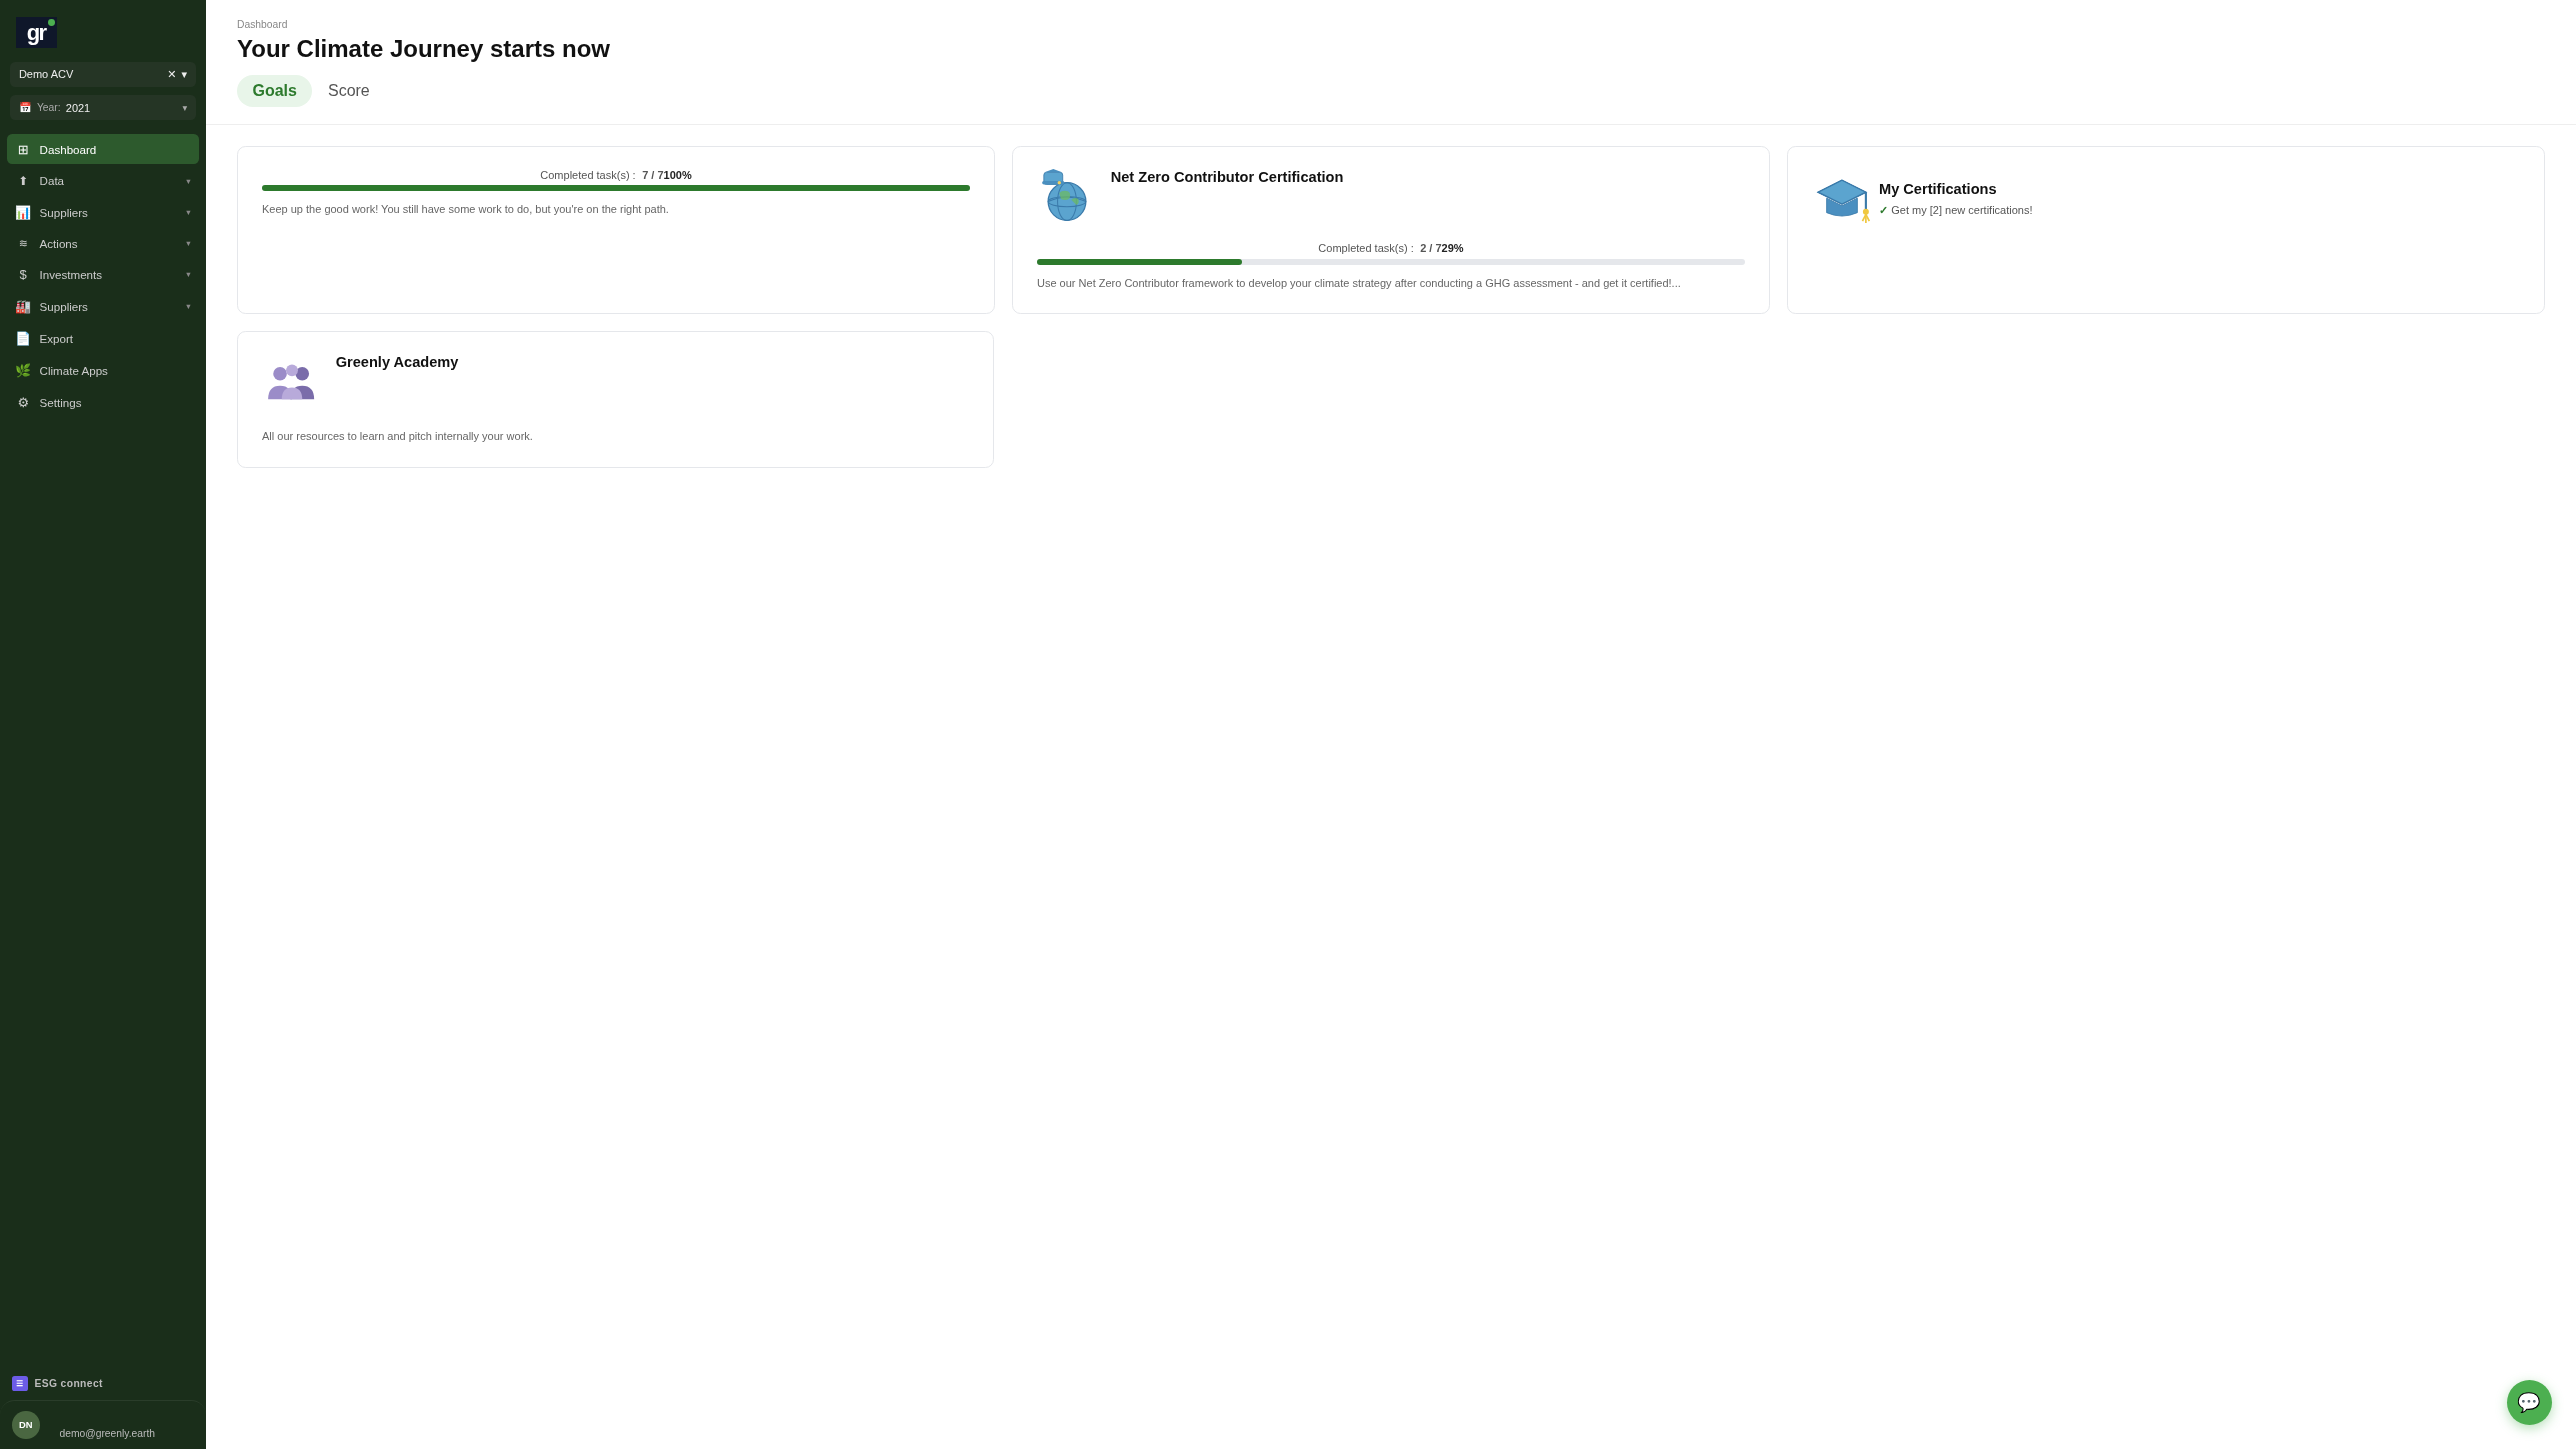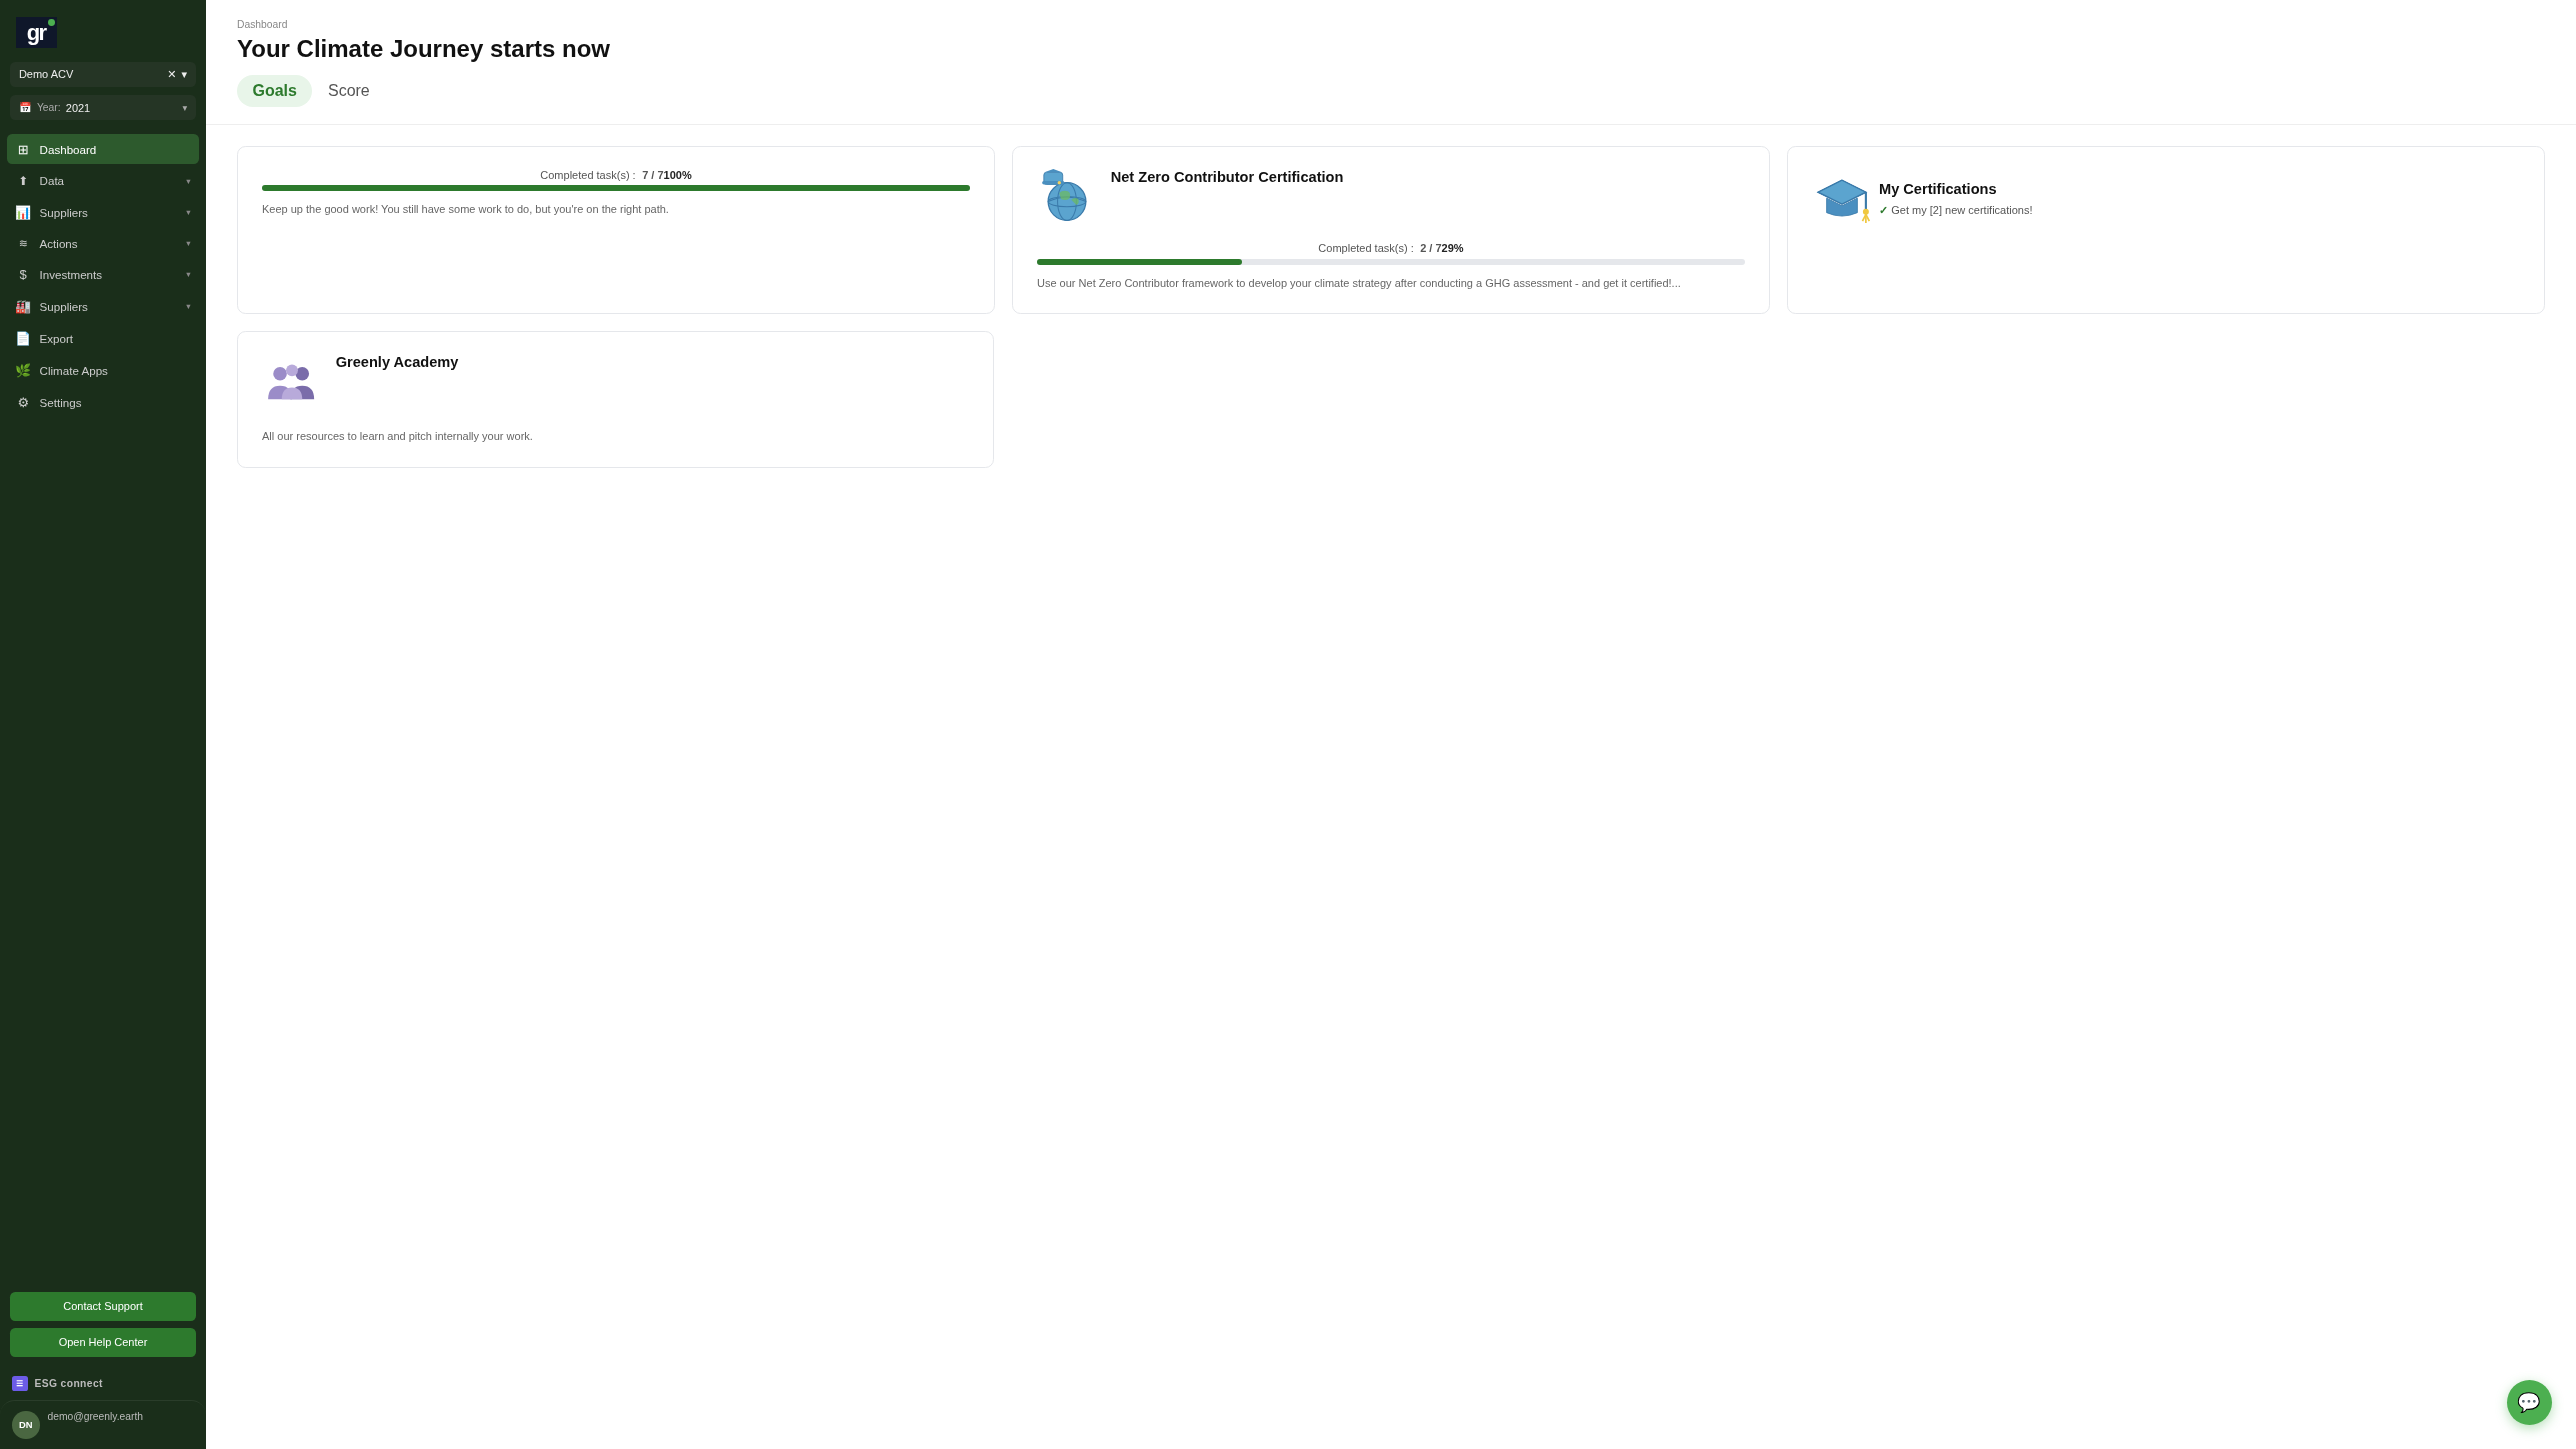--- a/index.html
+++ b/index.html
@@ -169,22 +169,22 @@
     .esg-label {
       color: #bbb;
       font-size: 10.3px;
       font-weight: 600;
       letter-spacing: 0.4px;
     }
 
     .sidebar-user {
       padding: 10.3px 12px;
       display: flex;
-      align-items: flex-start;
-      gap: 8px;
+      align-items: flex-end;
+      gap: 20px;
       border-top: 0.9px solid #2a3d2a;
       border-radius: 15px;
     }
     .user-avatar {
       width: 27.5px; height: 27.5px;
       background: #4a6741;
       border-radius: 50%;
       display: flex;
       align-items: center;
       justify-content: center;
@@ -444,24 +444,20 @@
       <span class="nav-label">Climate Apps</span>
     </div>
 
     <div class="nav-item">
       <span class="nav-icon">⚙</span>
       <span class="nav-label">Settings</span>
     </div>
 
   </nav>
 
-  <div class="sidebar-buttons">
-    <button class="btn-support">Contact Support</button>
-    <button class="btn-help">Open Help Center</button>
-  </div>
 
   <div class="sidebar-esg">
     <div class="esg-icon">☰</div>
     <span class="esg-label">ESG connect</span>
   </div>
 
   <div class="sidebar-user">
     <div class="user-avatar">
       <span>DN</span>
     </div>

